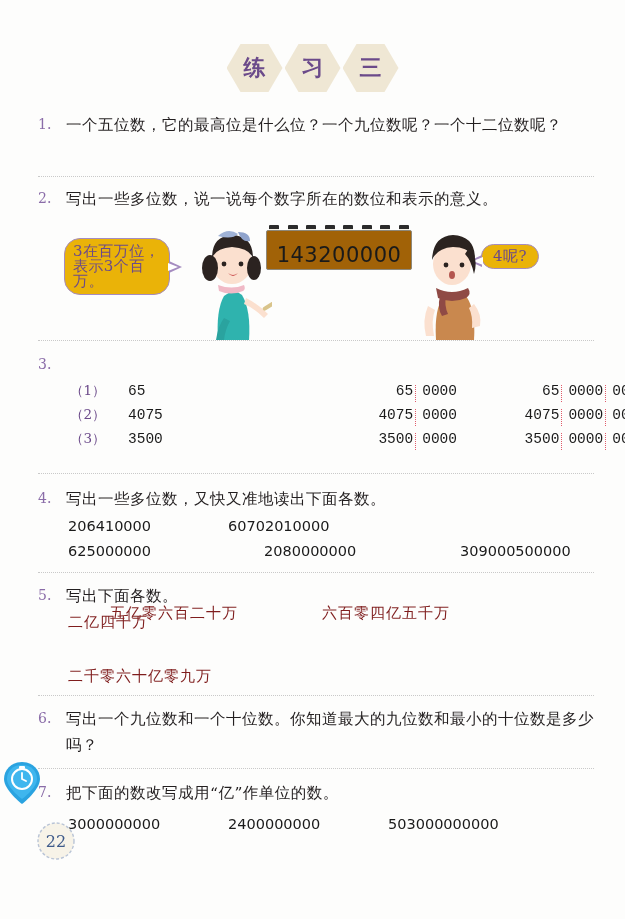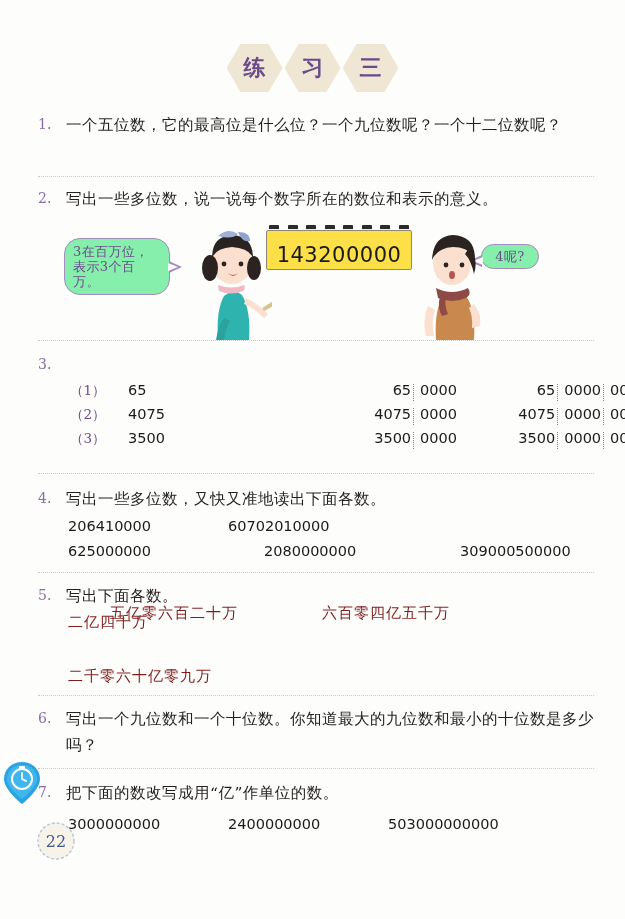--- a/index.html
+++ b/index.html
@@ -89,24 +89,24 @@
     left: 38px;
     top: 222px;
     width: 556px;
     height: 122px;
   }
 
   .bubble {
     position: absolute;
     border: 1.6px solid #a58cc0;
     border-radius: 16px;
-    background: #86efac;
+    background: #eab308;
     color: #6b4a8a;
     font-family: "DejaVu Serif", "Liberation Serif", serif;
-    font-size: 13px;
+    font-size: 15px;
     line-height: 15px;
     padding: 5px 8px;
     letter-spacing: 0.4px;
   }
   .bubble.left  { left: 26px;  top: 16px; width: 88px; }
   .bubble.right { left: 443px; top: 22px; width: 44px; text-align: center; padding: 4px 6px; }
   .bubble .tail {
     position: absolute;
     width: 0; height: 0;
   }
@@ -139,21 +139,21 @@
     border-right: 10px solid #ffffff;
   }
 
   
   .sign {
     position: absolute;
     left: 228px;
     top: 8px;
     width: 146px;
     height: 40px;
-    background: #fde047;
+    background: #a16207;
     border: 1.5px solid #8e887a;
     border-radius: 2px;
     display: flex;
     align-items: flex-end;
     justify-content: center;
     box-sizing: border-box;
     padding-bottom: 2px;
   }
   .sign-digits {
     font-family: "DejaVu Sans", "Liberation Sans", sans-serif;
@@ -206,21 +206,21 @@
     width: 58px;
     flex: none;
     color: #6b4a8a;
     font-family: "DejaVu Serif", "Liberation Serif", serif;
     font-size: 13.5px;
   }
   .grid3 .c1 { width: 160px; flex: none; }
   .grid3 .c2 { width: 170px; flex: none; }
   .grid3 .c3 { width: 190px; flex: none; }
   .numgrp { display: inline-flex; }
-  .numgrp span { position: relative; padding-right: 1px; }
+  .numgrp span { position: relative; padding-right: 1px; font-family: Liberation Mono, monospace; }
   .numgrp .sep {
     display: inline-block;
     width: 5px;
     border-left: 1.4px dotted #e05a6a;
     height: 17px;
     margin: 0 1px;
     transform: translateY(2px);
   }
   .ralign { text-align: right; }
 

